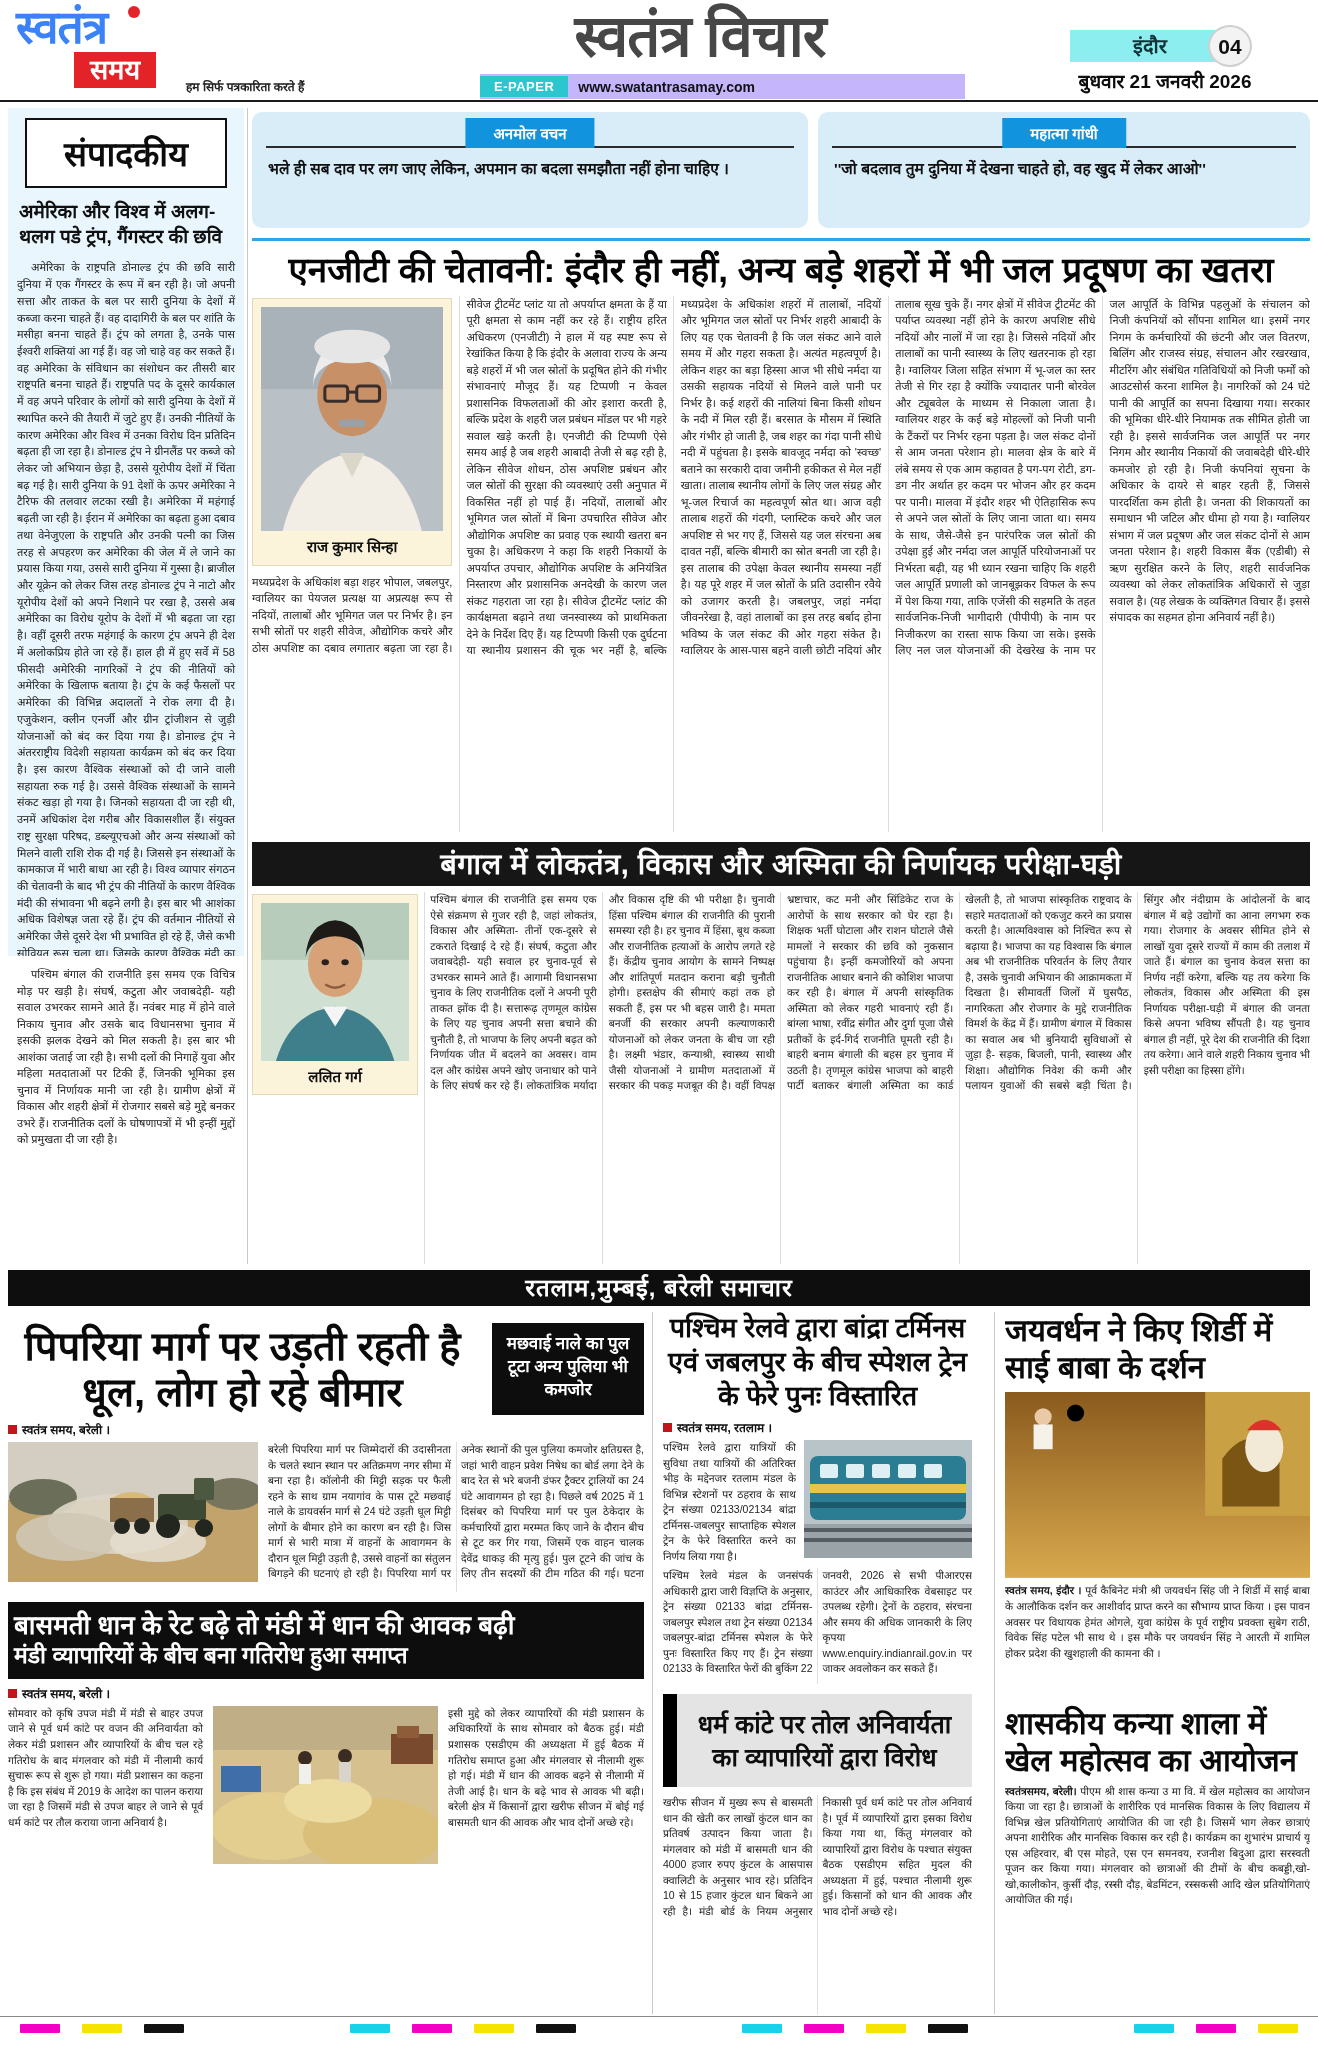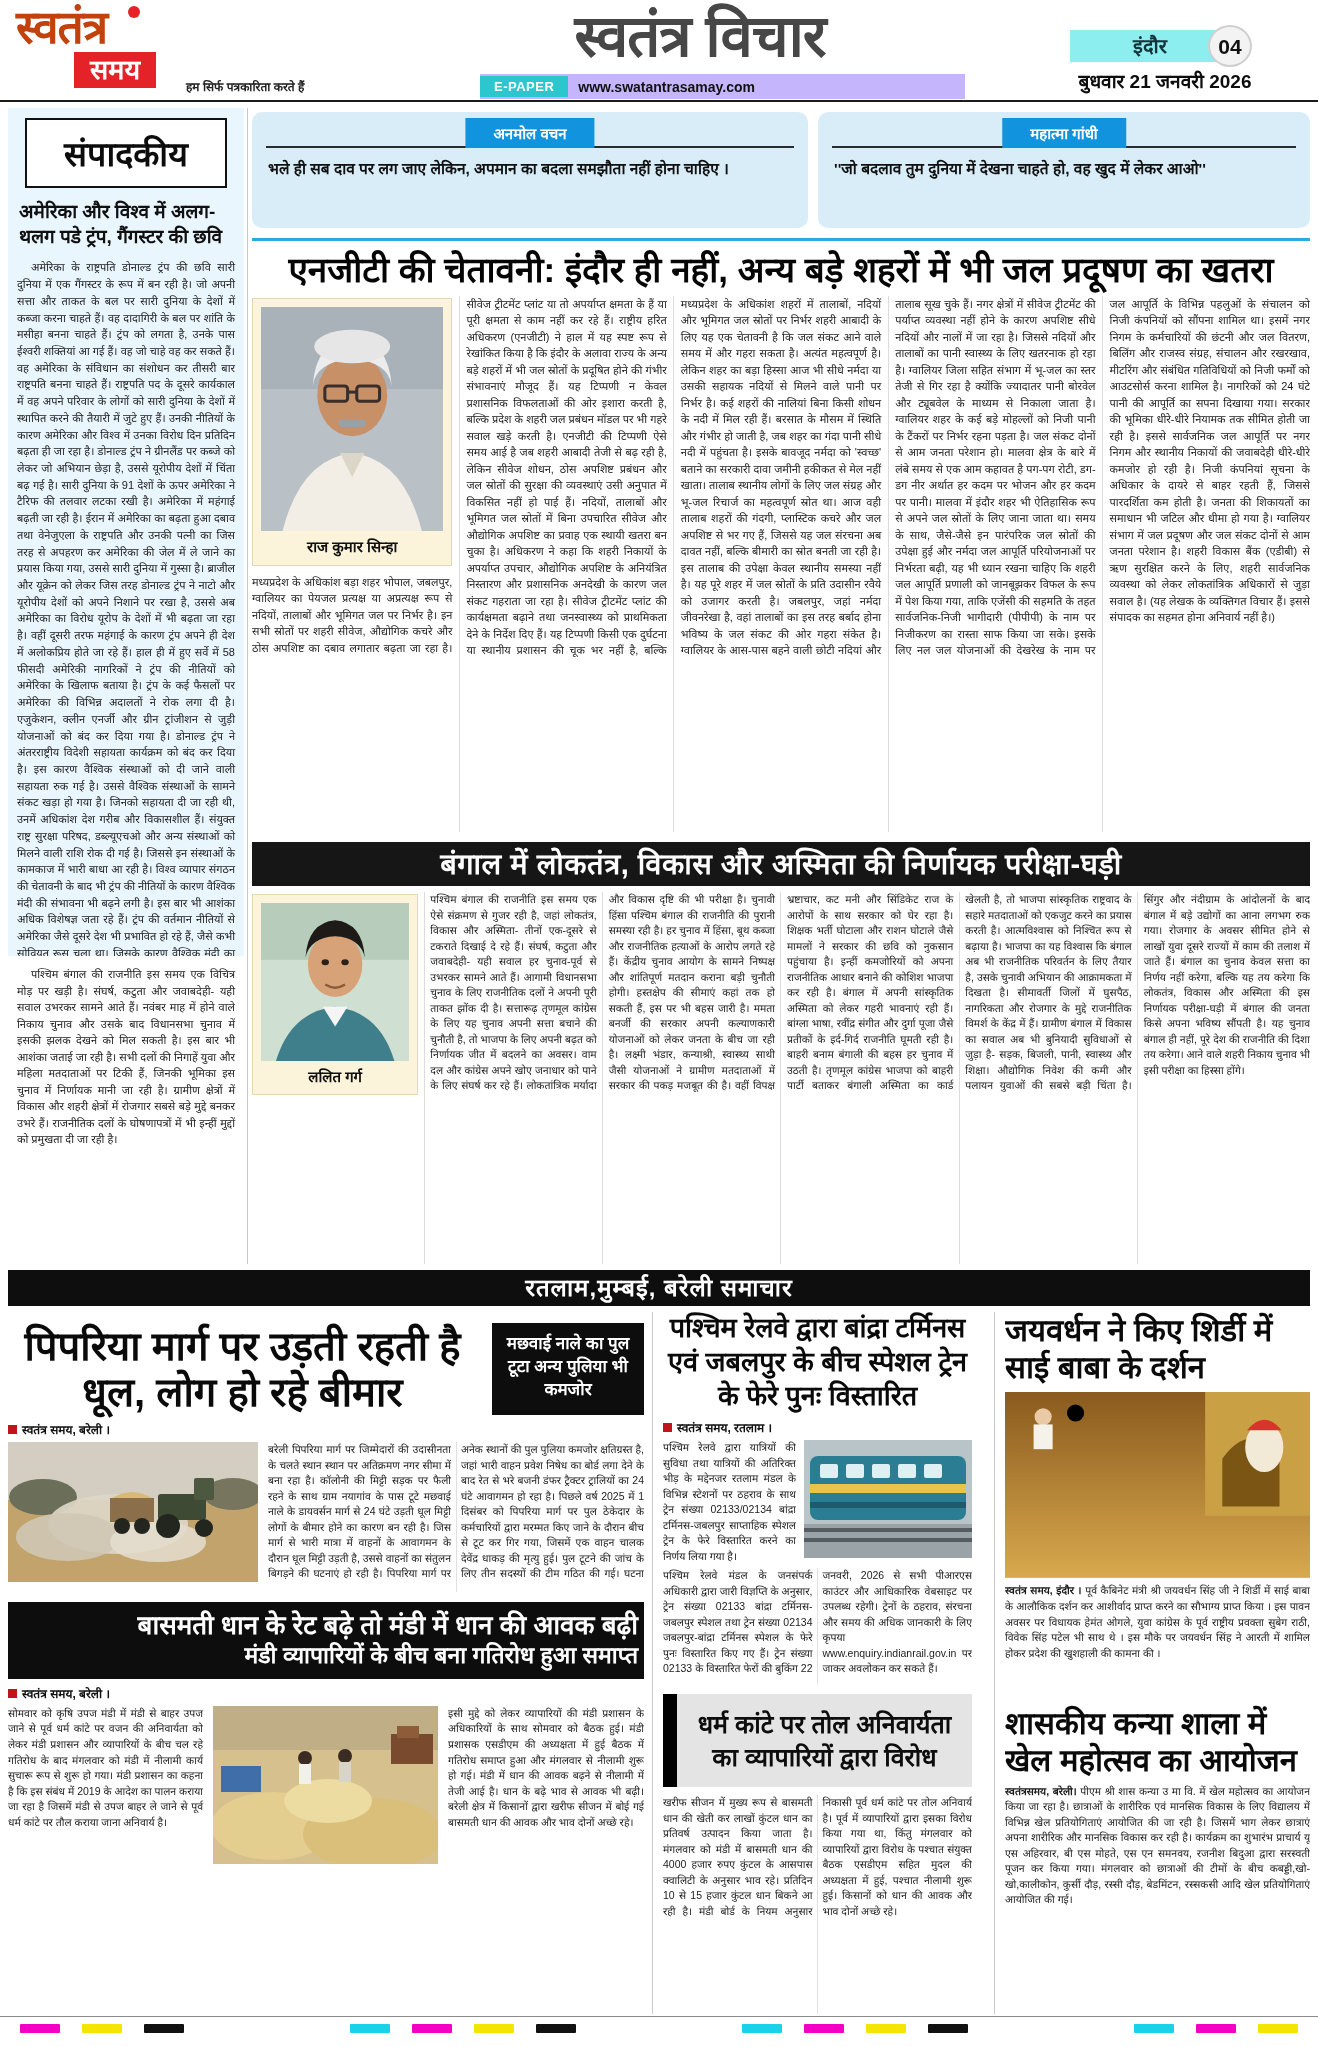--- a/index.html
+++ b/index.html
@@ -4,21 +4,21 @@
 <style>
   * { margin:0; padding:0; box-sizing:border-box; }
   html,body { background:#777; }
   body { font-family:"Liberation Sans","DejaVu Sans",sans-serif; }
   .page { position:relative; width:1318px; height:2047px; background:#ffffff; margin:0 auto; overflow:hidden; }
   .abs { position:absolute; }
 
   
   .masthead { left:0; top:0; width:1318px; height:102px; border-bottom:2px solid #1a1a1a; background:#fff; }
   .logo-wrap { left:16px; top:4px; width:230px; height:96px; }
-  .logo-line1 { font-size:46px; font-weight:900; color:#c2410c; letter-spacing:-1px; line-height:1.0; }
+  .logo-line1 { font-size:46px; font-weight:900; color:#3b82f6; letter-spacing:-1px; line-height:1.0; }
   .logo-dot { position:absolute; left:112px; top:2px; width:12px; height:12px; border-radius:50%; background:#e42328; }
   .logo-line2 { position:absolute; left:58px; top:48px; background:#e42328; color:#fff; font-size:27px; font-weight:800; padding:2px 16px; line-height:1.2; }
   .tagline { position:absolute; left:186px; top:78px; width:220px; font-size:12px; font-weight:700; color:#222; white-space:nowrap; }
   .paper-title { left:420px; top:6px; width:560px; text-align:center; font-size:58px; font-weight:800; color:#474747; line-height:1.05; letter-spacing:-1px; }
   .epaper-strip { left:480px; top:74px; width:485px; height:25px; background:#c4b5fd; display:flex; align-items:center; }
   .epaper-badge { background:#2cc7ce; color:#fff; font-size:13px; font-weight:800; padding:3px 14px; letter-spacing:.5px; cursor:pointer; }
   .site-url { font-size:14px; font-weight:700; color:#111; padding-left:10px; cursor:pointer; }
   .city-wrap { left:1070px; top:30px; width:230px; height:70px; }
   .city-pill { position:absolute; left:0; top:0; width:160px; height:32px; background:#8deef0; color:#13343a; font-size:20px; font-weight:800; text-align:center; line-height:32px; }
   .page-circle { position:absolute; left:138px; top:-5px; width:44px; height:42px; background:#f3f3f3; border:2px solid #cfcfcf; border-radius:50%; text-align:center; line-height:40px; font-size:21px; font-weight:900; color:#111; }
@@ -69,21 +69,21 @@
   .side-box { width:152px; background:#0d0d0d; color:#fff; font-size:17px; font-weight:800; text-align:center; padding:10px 8px; line-height:1.35; }
   .byline { display:flex; align-items:center; gap:5px; margin:6px 0 4px 0; }
   .byline .mark { width:9px; height:9px; background:#c2151b; }
   .byline .txt { font-size:12px; font-weight:800; color:#111; }
   .news-text { font-size:10.5px; line-height:1.48; color:#1b1b1b; text-align:justify; }
   .prow { display:flex; gap:10px; margin-top:2px; }
   .prow .photo { width:250px; }
   .prow .flow { flex:1; height:150px; overflow:hidden; column-count:2; column-gap:10px; column-rule:1px solid #e0e0e0; }
   .photo svg { display:block; width:100%; height:auto; }
 
-  .basmati-box { margin-top:10px; background:#0d0d0d; color:#fff; text-align:right; padding:8px 6px 9px 6px; }
+  .basmati-box { margin-top:10px; background:#0d0d0d; color:#fff; text-align:left; padding:8px 6px 9px 6px; }
   .basmati-box .l1 { font-size:26px; font-weight:900; line-height:1.2; }
   .basmati-box .l2 { font-size:23px; font-weight:900; line-height:1.25; }
   .brow { display:flex; gap:10px; height:186px; overflow:hidden; }
   .brow .colA { width:195px; }
   .brow .photo { width:225px; }
   .brow .colB { flex:1; }
 
   .mid-head { text-align:center; font-size:27px; font-weight:900; color:#0a0a0a; line-height:1.25; }
   .trow { display:flex; gap:8px; margin-top:2px; }
   .trow .flow { flex:1; height:122px; overflow:hidden; }

